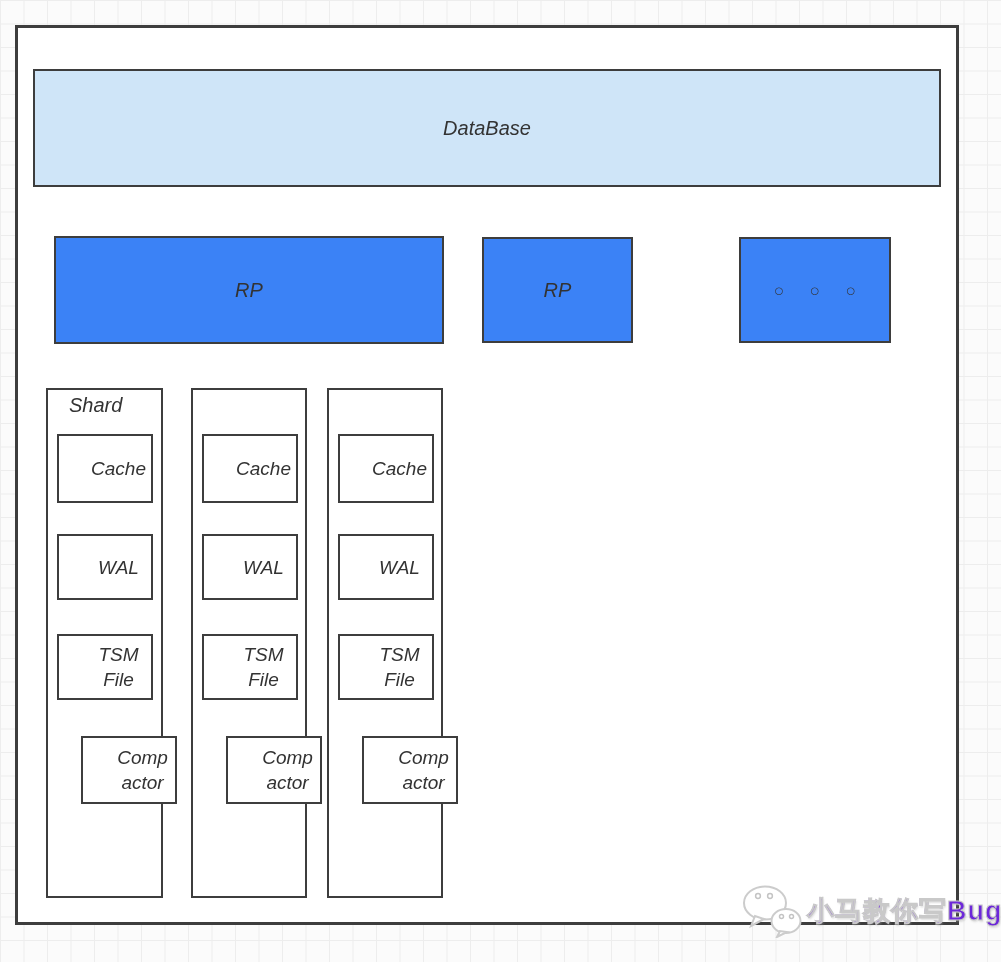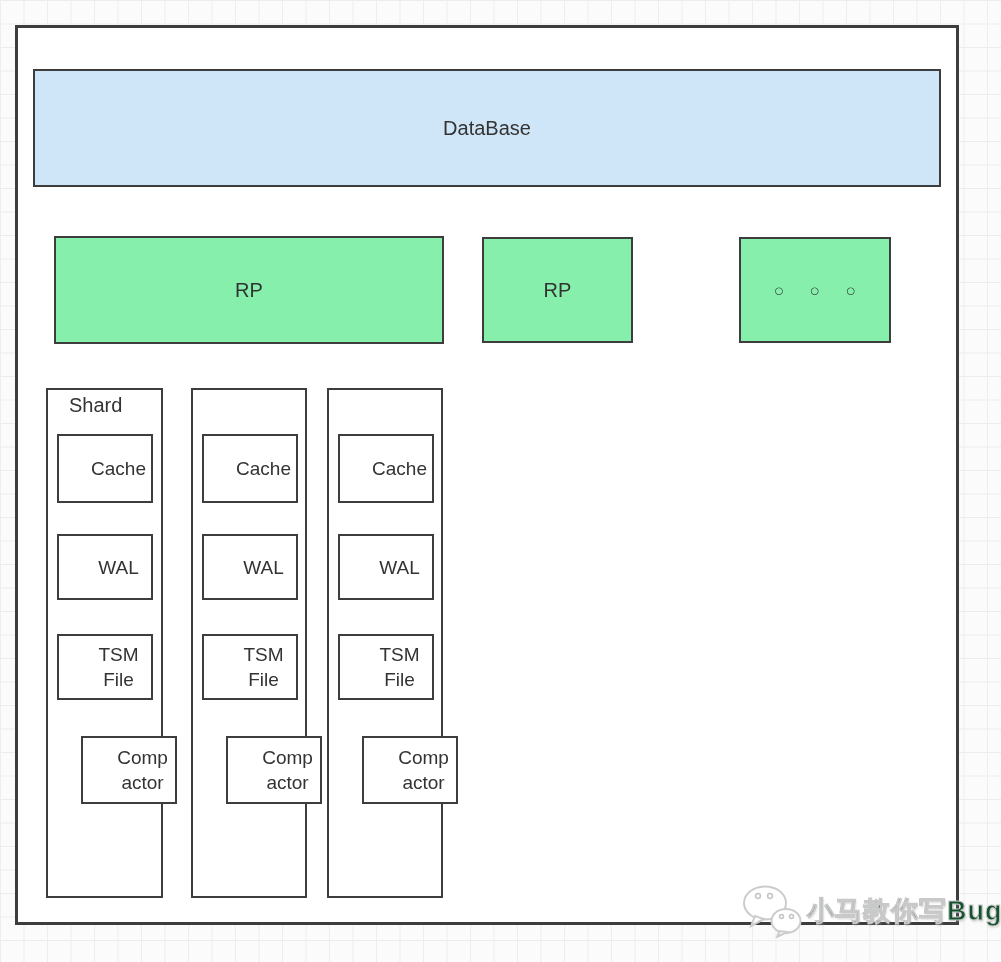--- a/index.html
+++ b/index.html
@@ -14,25 +14,26 @@
     font-family: "Liberation Sans", "DejaVu Sans", sans-serif;
     color: #333333;
   }
 
   .outer-box {
     position: absolute;
     left: 15px; top: 25px;
     width: 944px; height: 900px;
     background: #ffffff;
     border: 3px solid #3d3d3d;
+    font-style: italic;
   }
 
   .node {
     position: absolute;
-    background: #86efac;
+    background: #3b82f6;
     border: 2.5px solid #3d3d3d;
     display: flex;
     align-items: center;
     justify-content: center;
     font-size: 20px;
     color: #333333;
   }
 
   .database-box {
     left: 15px; top: 41px;
@@ -96,21 +97,21 @@
     position: absolute;
     left: 740px; top: 884px;
     display: flex;
     align-items: center;
     z-index: 10;
     pointer-events: none;
   }
   .watermark-text {
     font-size: 27px;
     font-weight: bold;
-    color: #14532d;
+    color: #6d28d9;
     -webkit-text-stroke: 1px #c9c9c9;
     text-shadow: 1px 2px 2px rgba(160,160,160,0.35);
     letter-spacing: 1px;
     white-space: nowrap;
   }
   .wechat-icon { margin-right: 3px; }
 </style>
 </head>
 <body>
 

